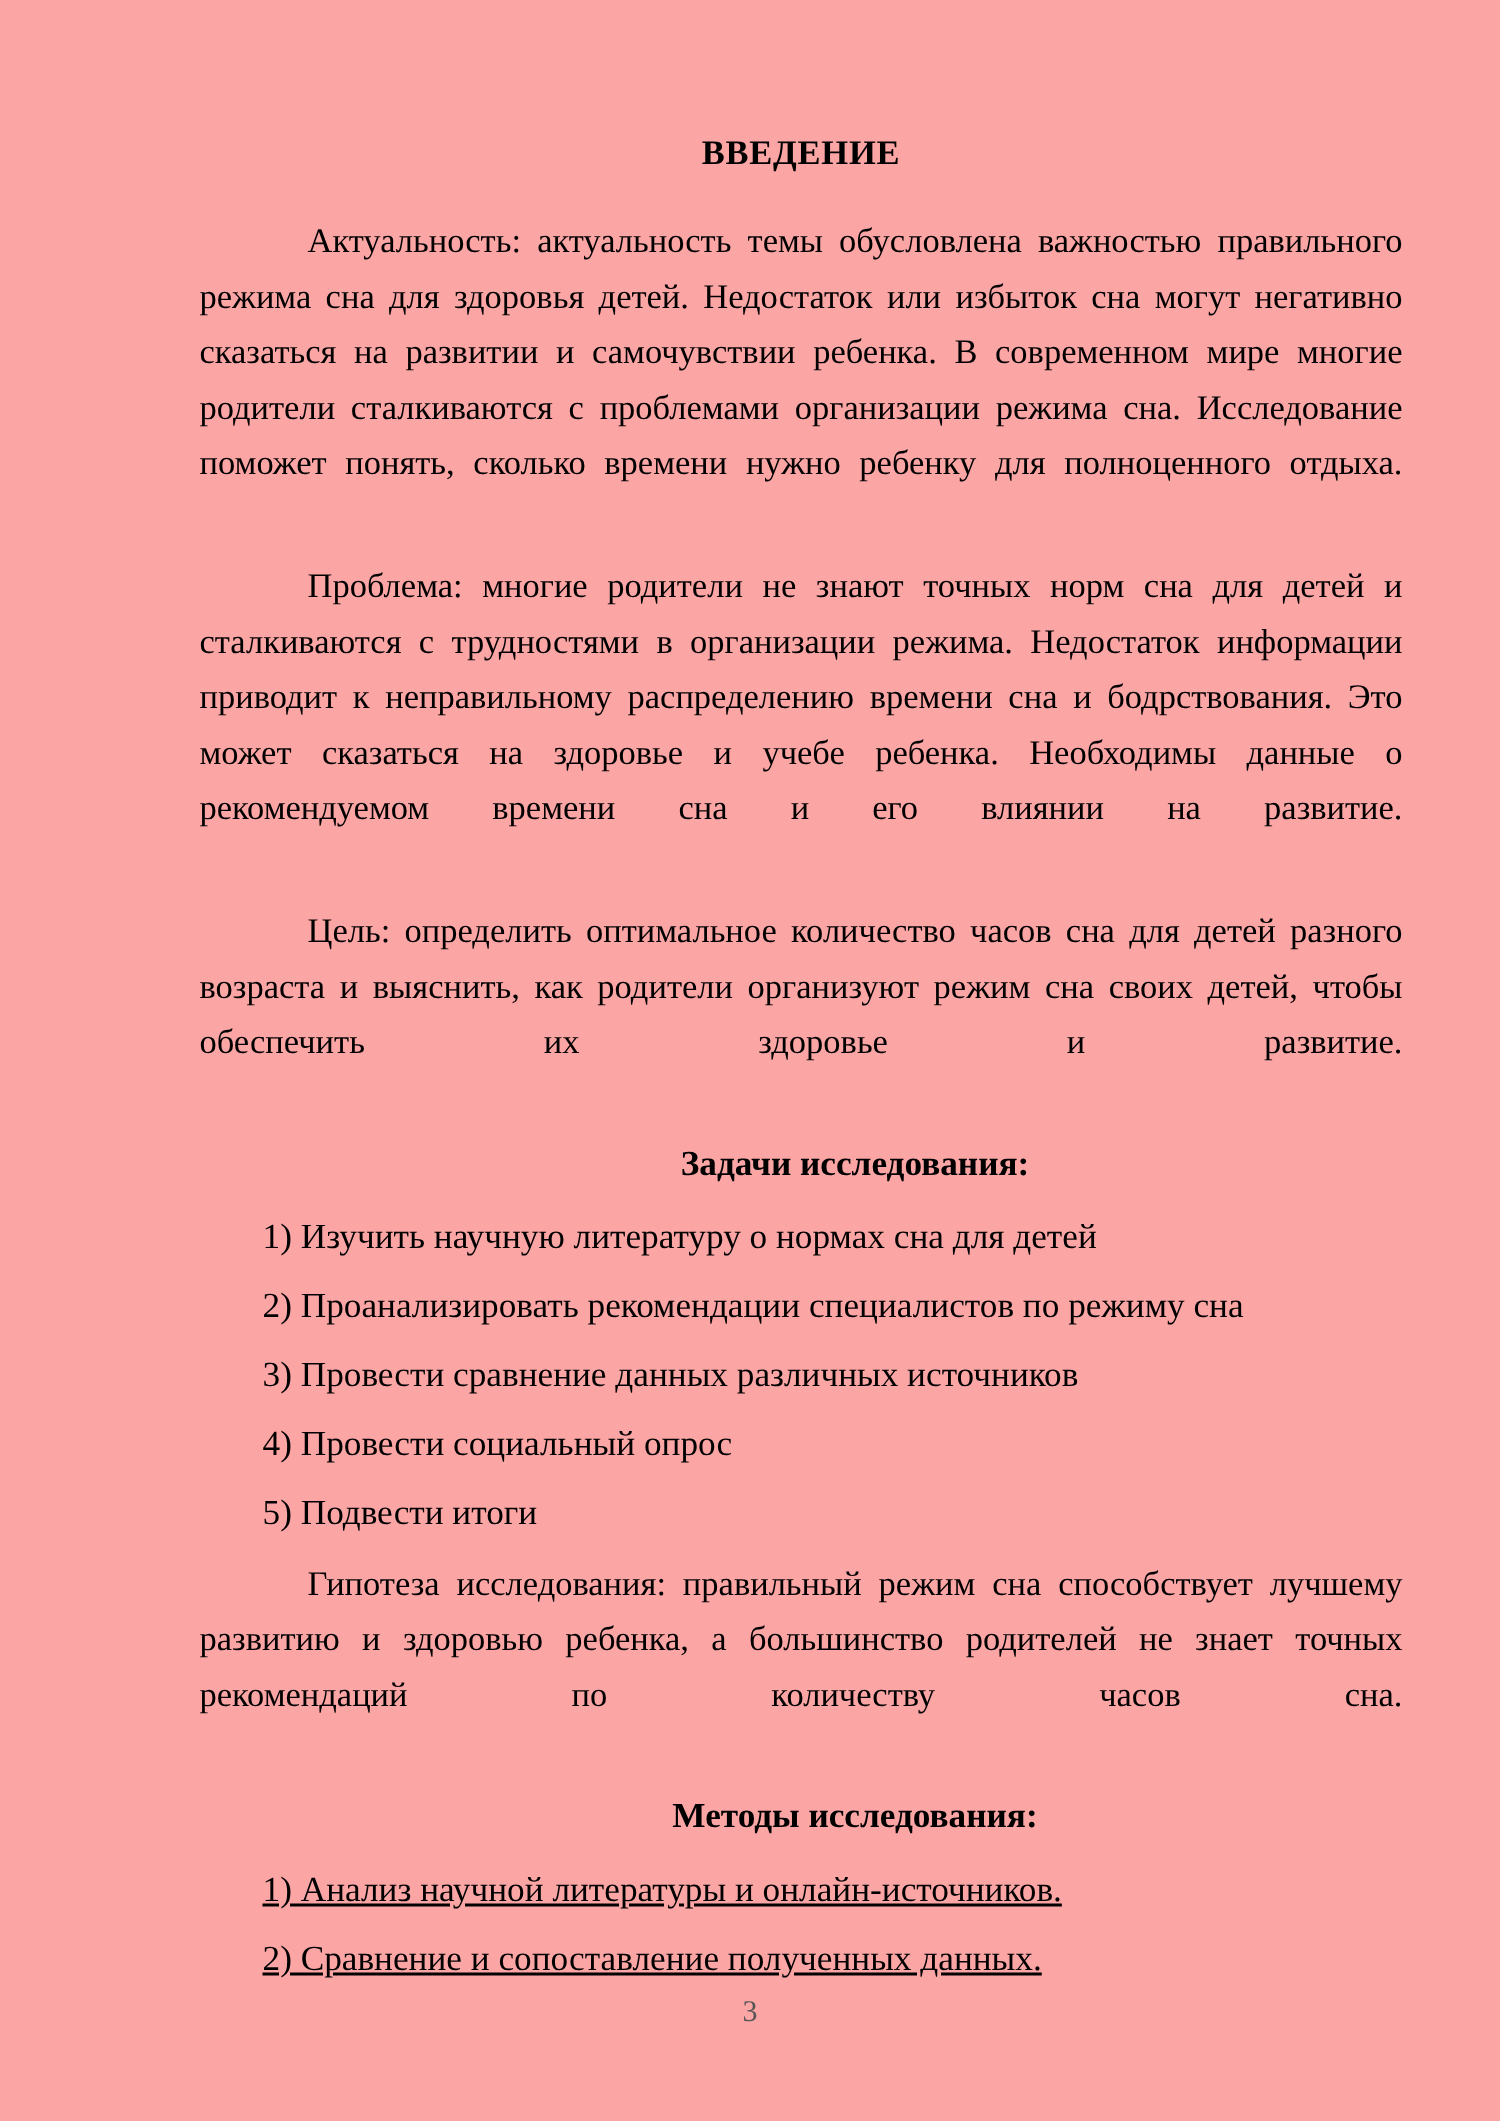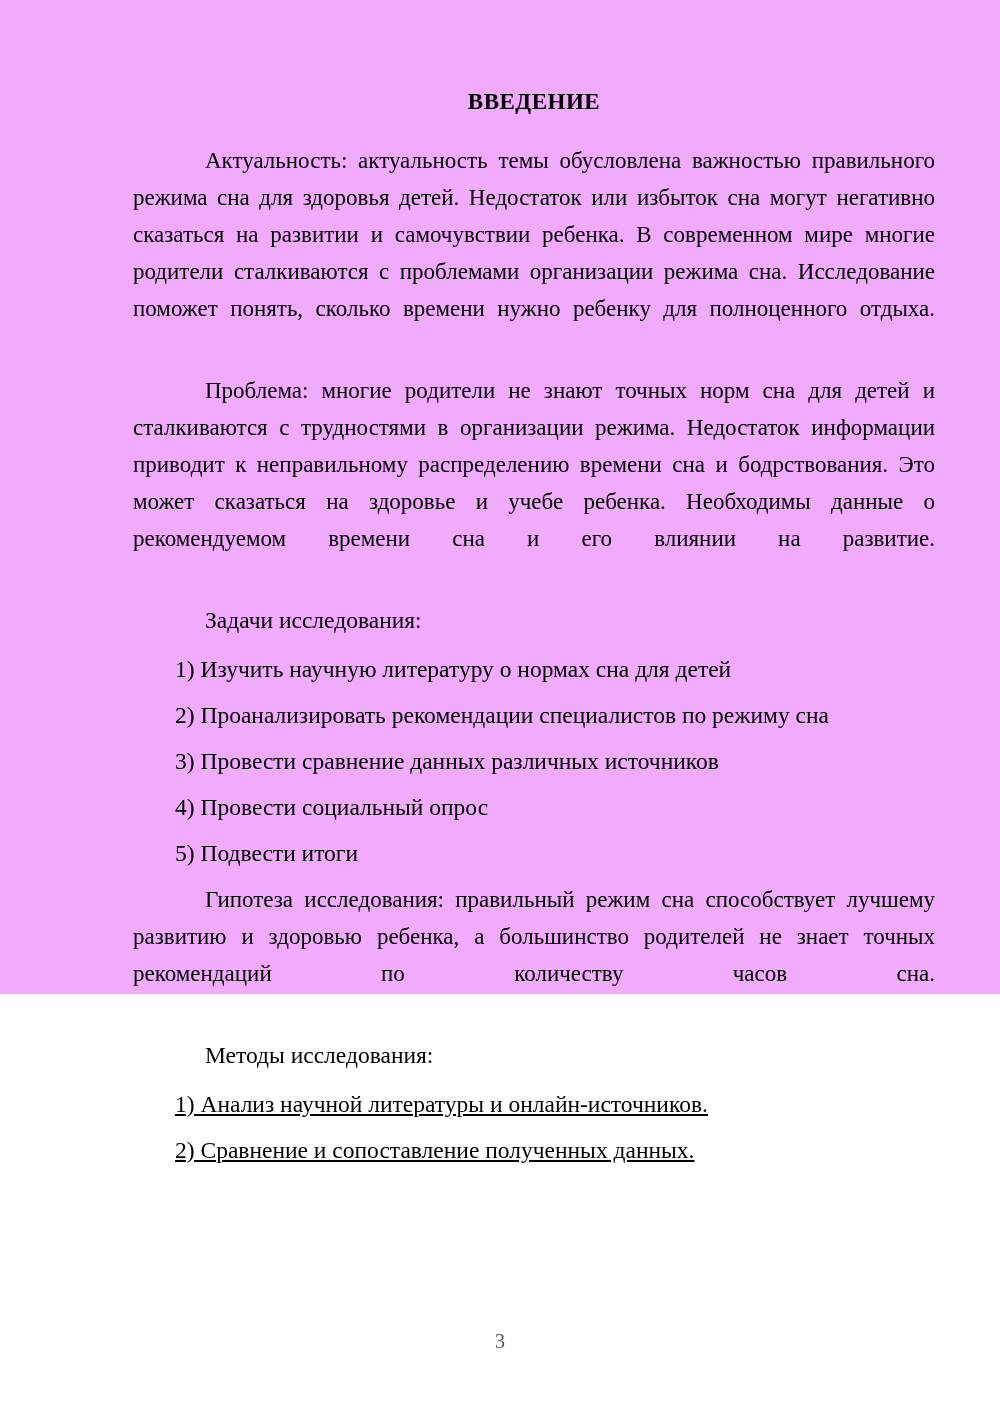--- a/index.html
+++ b/index.html
@@ -15,22 +15,22 @@
     font-family: "Liberation Serif", "DejaVu Serif", serif;
     color: #000000;
     overflow: hidden;
   }
 
   #page {
     position: absolute;
     left: 0;
     top: 0;
     width: 1000px;
-    height: 994px;
-    background: #f0abfc;
+    height: 1414px;
+    background: #fca5a5;
     box-sizing: border-box;
   }
 
   .content {
     position: absolute;
     left: 133px;
     top: 88px;
     width: 802px;
   }
 
@@ -56,23 +56,24 @@
   
   p.para:after {
     content: "";
     display: inline-block;
     width: 100%;
   }
 
   p.heading-line {
     font-size: 23.5px;
     line-height: 37px;
-    text-align: left;
+    text-align: center;
     margin: 0 0 12px 0;
     text-indent: 72px;
+    font-weight: bold;
   }
 
   ol.tasklist,
   ol.methodlist {
     list-style: none;
     margin: 0;
     padding: 0;
   }
 
   ol.tasklist li,
@@ -106,20 +107,21 @@
 <div id="page">
 
   <div class="content">
 
     <h1 class="doc-title">ВВЕДЕНИЕ</h1>
 
     <p class="para">Актуальность: актуальность темы обусловлена важностью правильного режима сна для здоровья детей. Недостаток или избыток сна могут негативно сказаться на развитии и самочувствии ребенка. В современном мире многие родители сталкиваются с проблемами организации режима сна. Исследование поможет понять, сколько времени нужно ребенку для полноценного отдыха.</p>
 
     <p class="para">Проблема: многие родители не знают точных норм сна для детей и сталкиваются с трудностями в организации режима. Недостаток информации приводит к неправильному распределению времени сна и бодрствования. Это может сказаться на здоровье и учебе ребенка. Необходимы данные о рекомендуемом времени сна и его влиянии на развитие.</p>
 
+    <p class="para">Цель: определить оптимальное количество часов сна для детей разного возраста и выяснить, как родители организуют режим сна своих детей, чтобы обеспечить их здоровье и развитие.</p>
 
     <p class="heading-line">Задачи исследования:</p>
 
     <ol class="tasklist">
       <li>1) Изучить научную литературу о нормах сна для детей</li>
       <li>2) Проанализировать рекомендации специалистов по режиму сна</li>
       <li>3) Провести сравнение данных различных источников</li>
       <li>4) Провести социальный опрос</li>
       <li>5) Подвести итоги</li>
     </ol>

